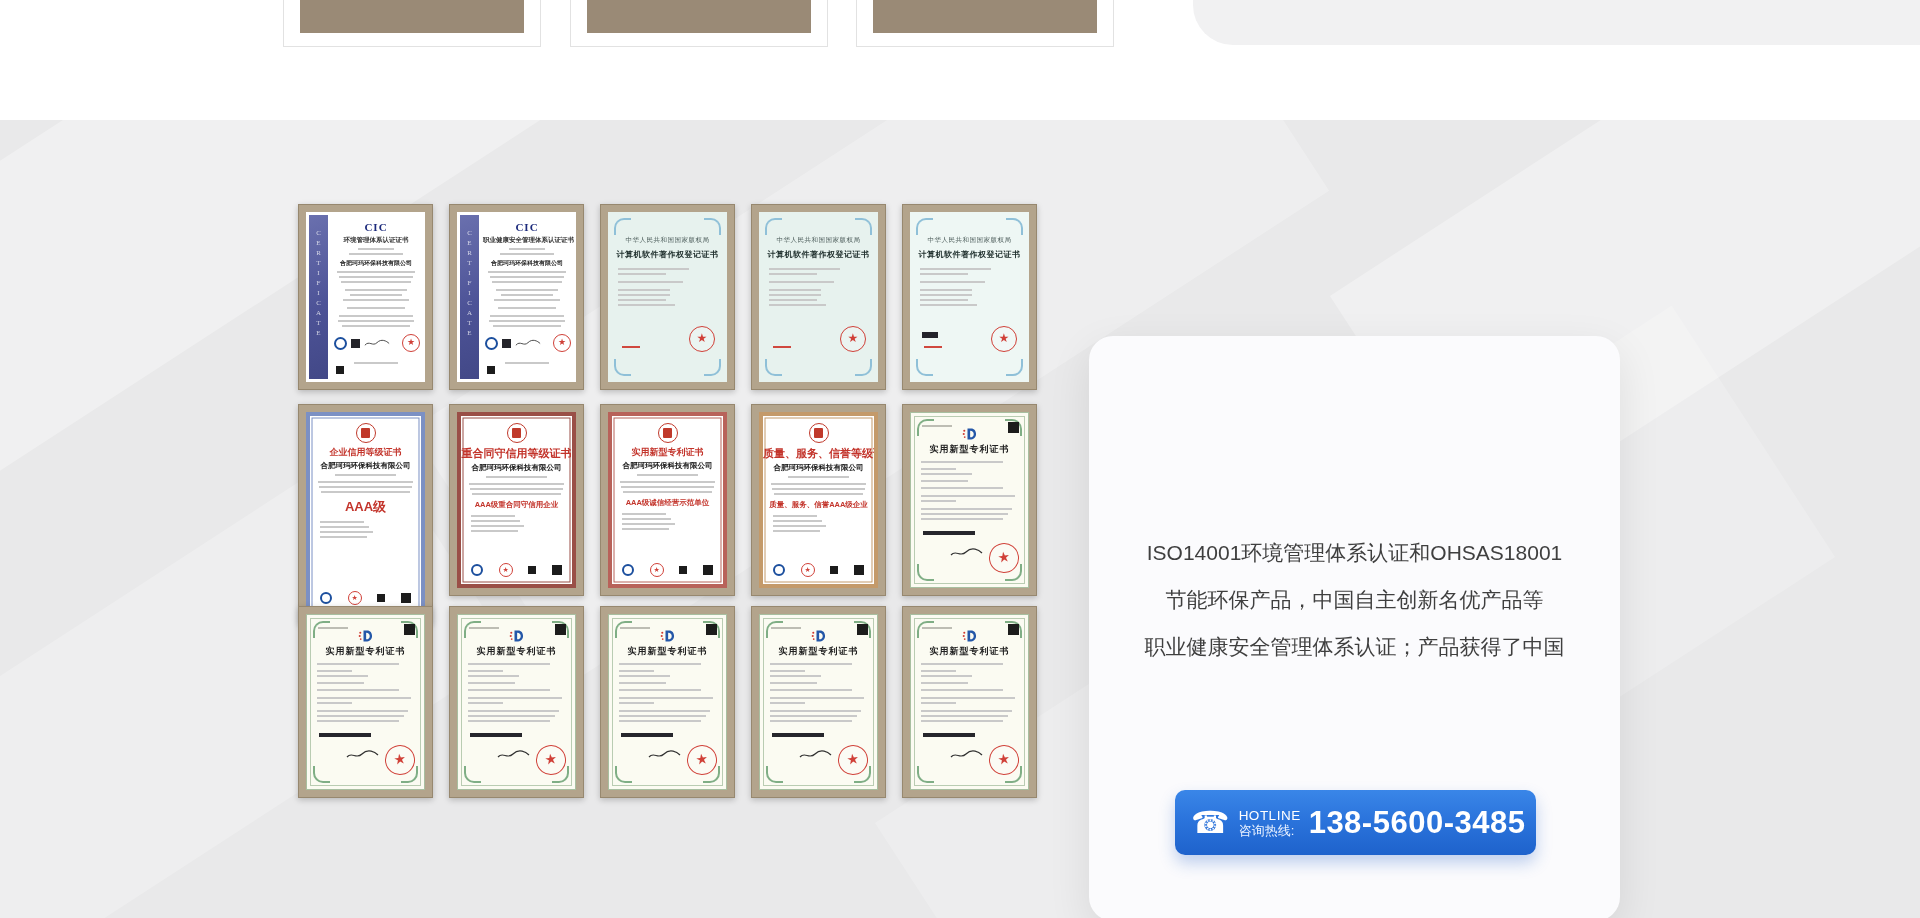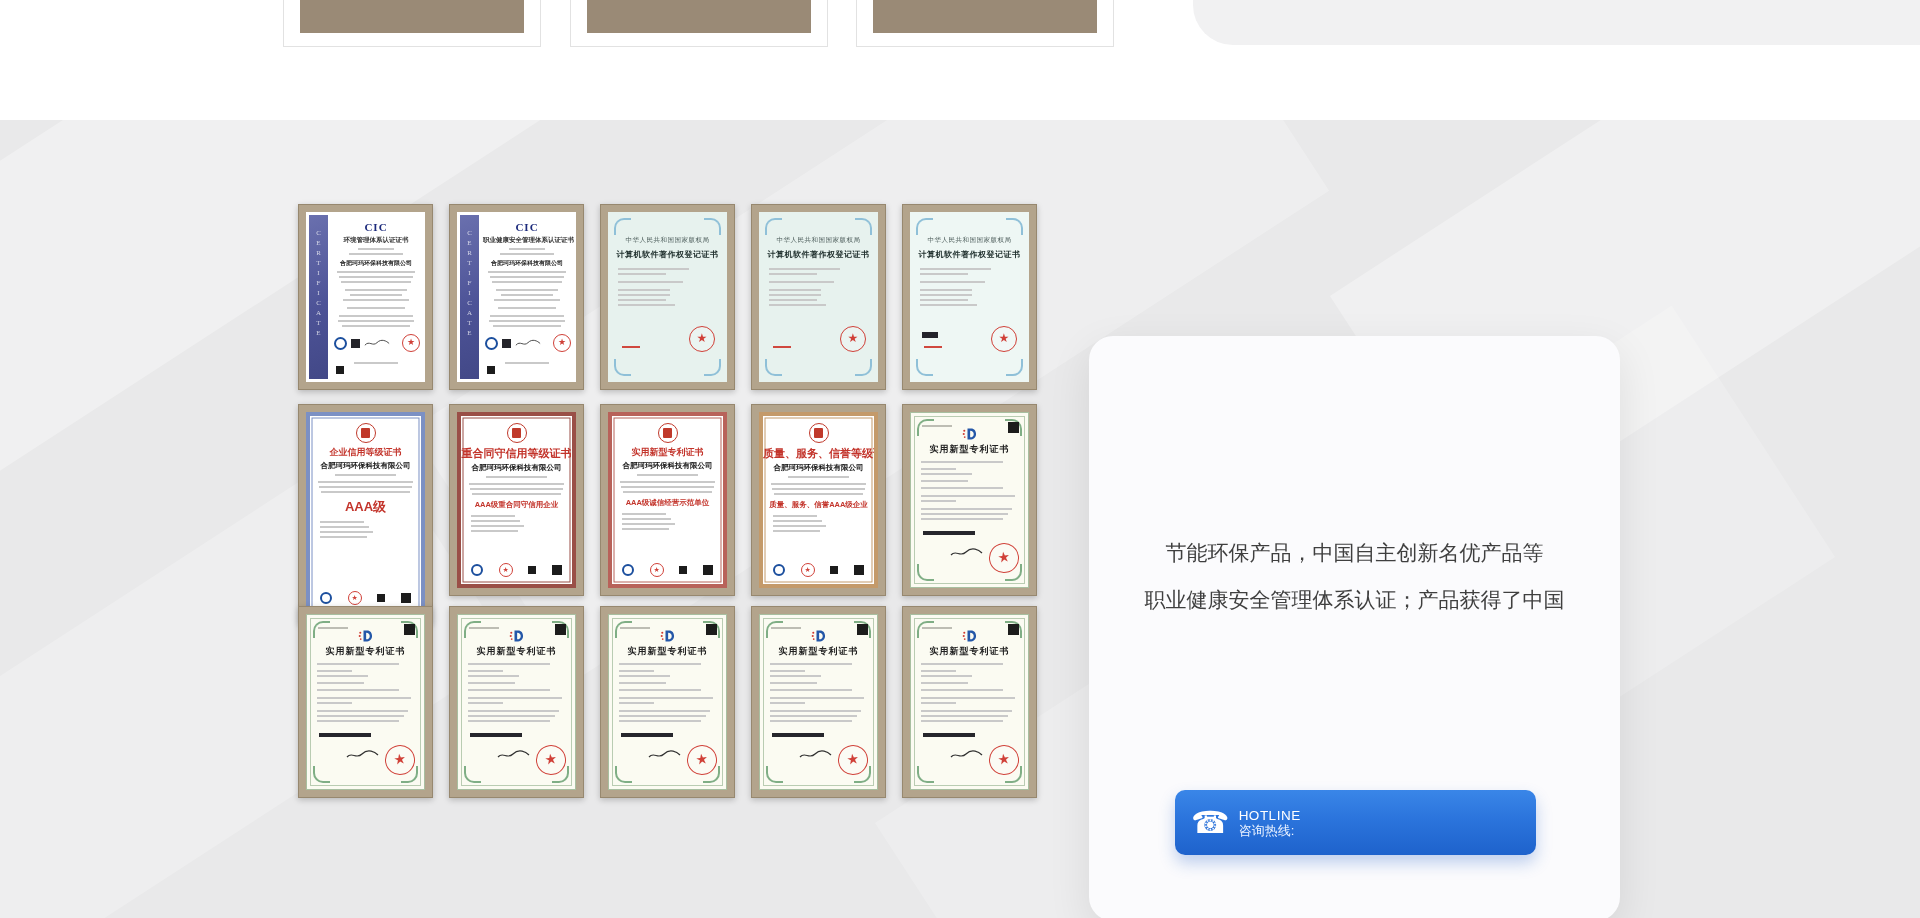--- a/index.html
+++ b/index.html
@@ -563,25 +563,27 @@
     <svg class="pat-sig" viewBox="0 0 34 12">
               <path d="M2 8 C7 2 11 11 17 5 S30 3 33 6" fill="none" stroke="#333" stroke-width="1.2"></path>
             </svg>
     <span class="seal seal-pat">★</span>
           </div>
         </div>
       </div>
 
     <div class="honor-panel">
       <div class="panel-desc">
+        <div>ISO14001环境管理体系认证和OHSAS18001</div>
         <div>节能环保产品，中国自主创新名优产品等</div>
         <div>职业健康安全管理体系认证；产品获得了中国</div>
       </div>
       <div class="hotline-btn">
         <span class="phone-ic">☎</span>
         <span class="hot-labels">
           <span class="hot-en">HOTLINE</span>
           <span class="hot-zh">咨询热线:</span>
         </span>
+        <span class="hot-num">138-5600-3485</span>
       </div>
     </div>
   </div>
 </div>
 
 </body></html>

